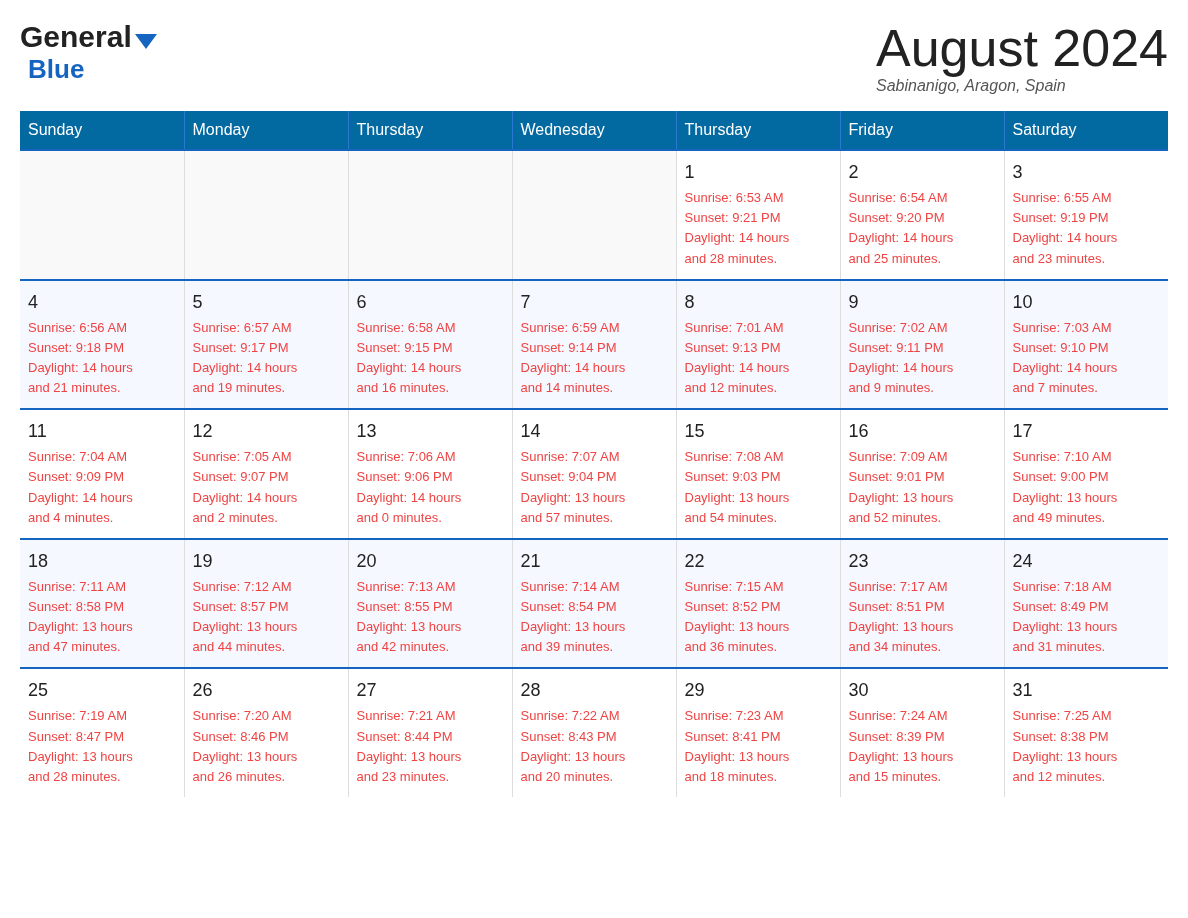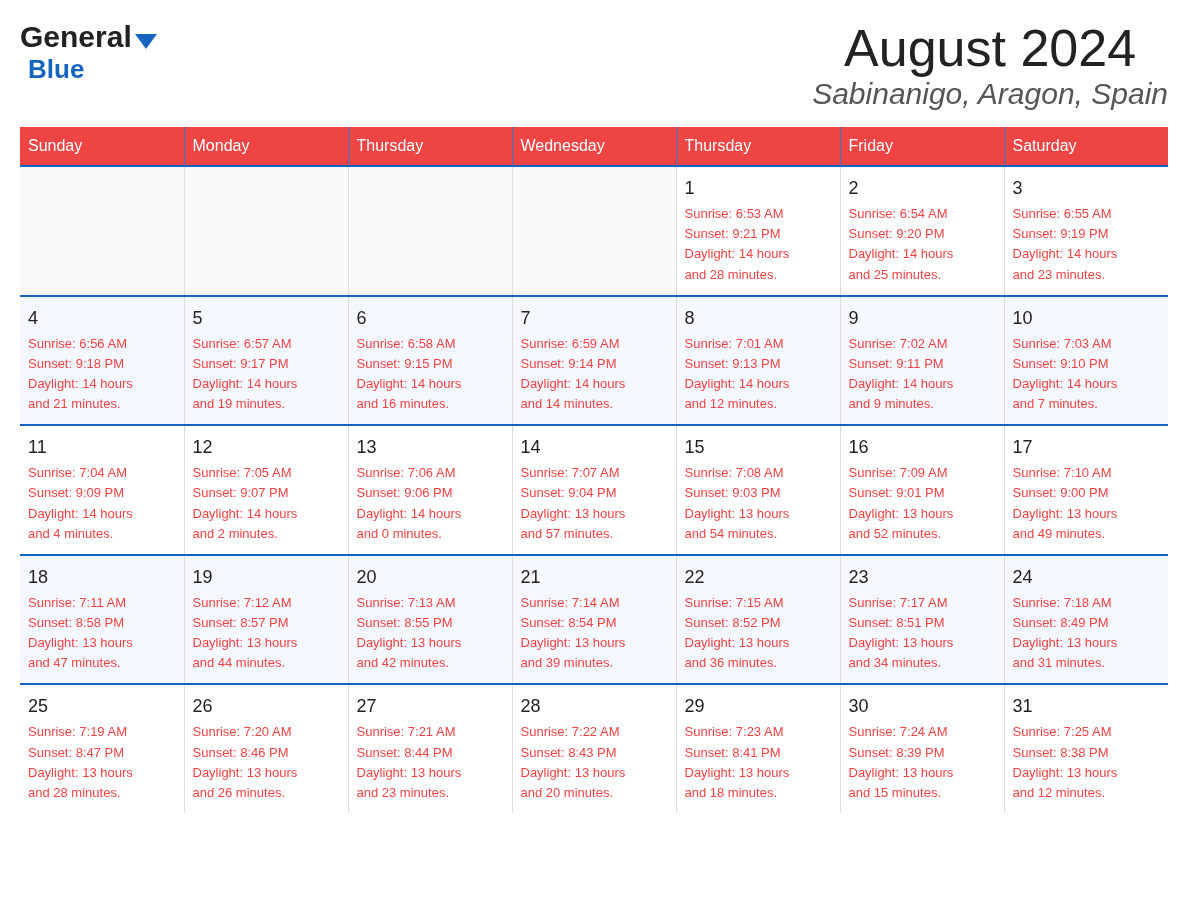--- a/index.html
+++ b/index.html
@@ -16,39 +16,39 @@
       justify-content: space-between;
       align-items: flex-start;
       margin-bottom: 16px;
     }
     .logo {
       display: flex;
       flex-direction: column;
       align-items: flex-start;
     }
     .title-section {
-      text-align: center;
+      text-align: left;
     }
     .month-title {
       font-size: 52px;
       font-weight: normal;
       color: #222;
       line-height: 1.1;
     }
     .location-title {
-      font-size: 30px;
+      font-size: 16px;
       color: #555;
       font-style: italic;
     }
     table {
       width: 100%;
       border-collapse: collapse;
     }
     thead tr {
-      background-color: #ef4444;
+      background-color: #0369a1;
       color: #fff;
     }
     thead th {
       padding: 10px 8px;
       font-size: 16px;
       font-weight: normal;
       text-align: left;
       border-right: 1px solid #2979d0;
     }
     thead th:last-child {

